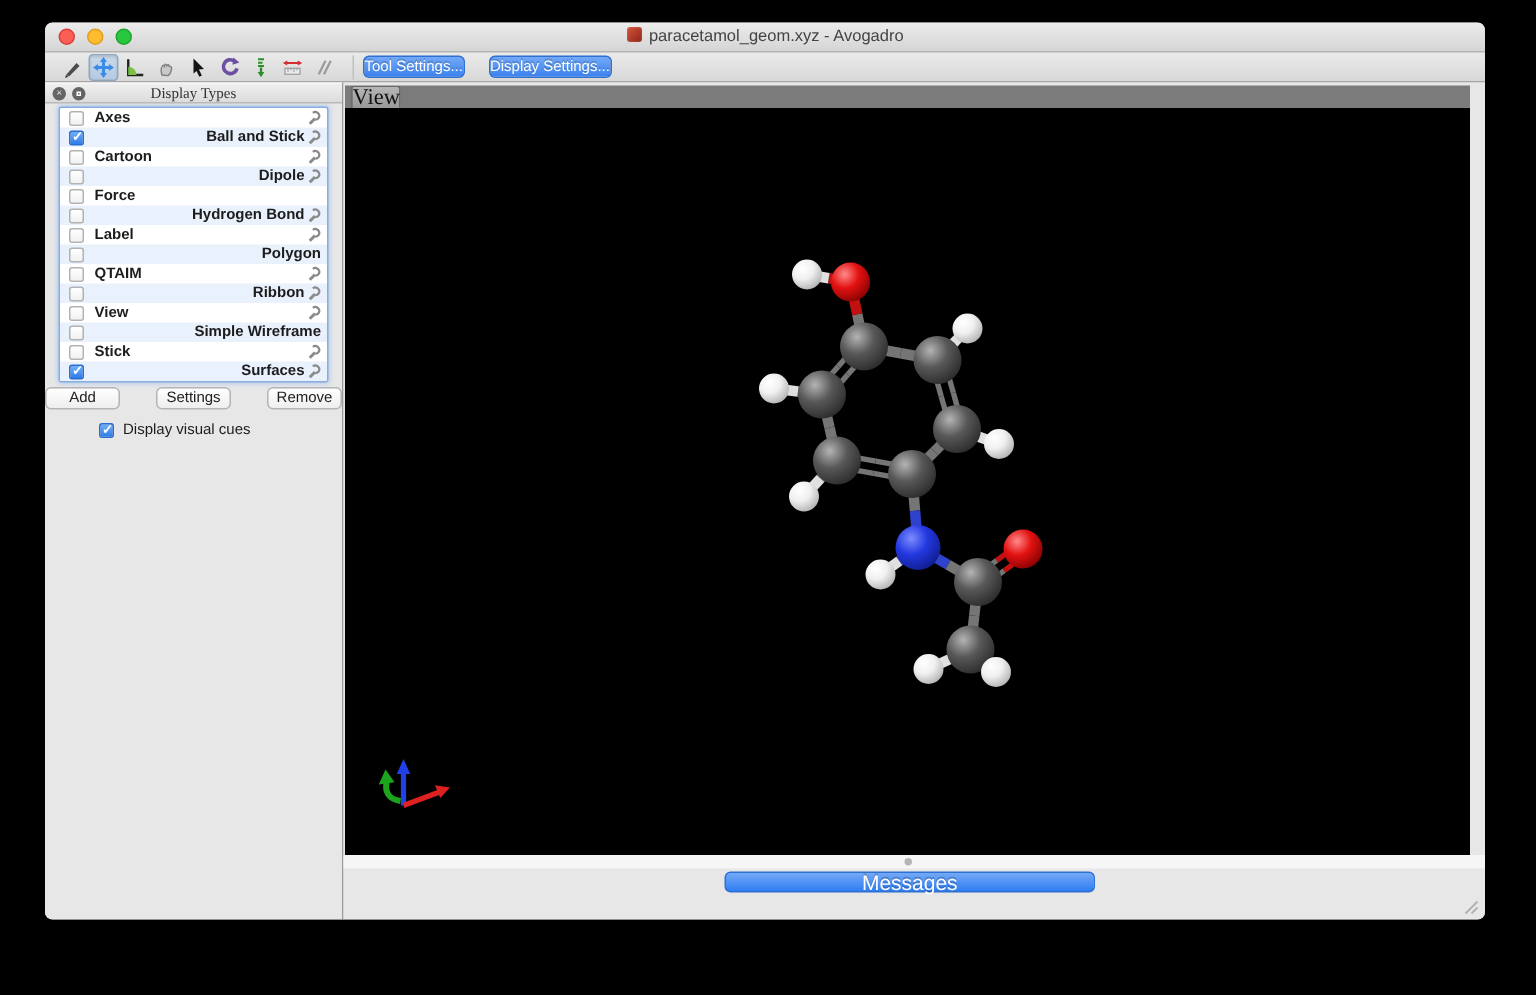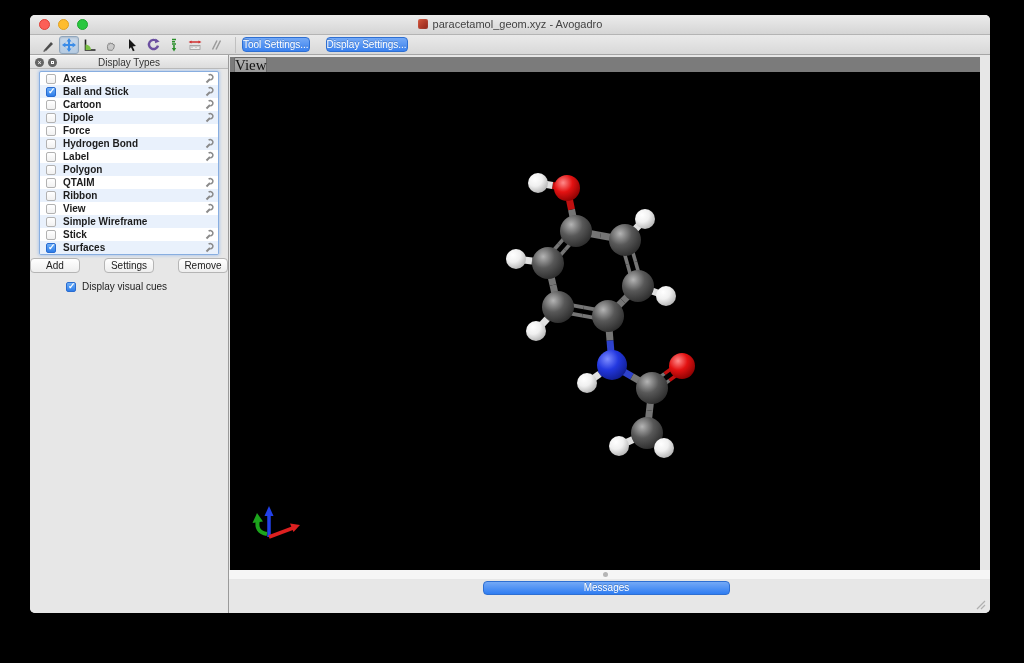--- a/index.html
+++ b/index.html
@@ -35,31 +35,31 @@
     background:linear-gradient(#74a9f6,#3b82ef); border:1px solid #2e6fd2;
     color:#fff; font-size:10px; line-height:13px; text-shadow:0 -1px 0 #0003; }
 
   
   .content { flex:1; display:flex; min-height:0; }
 
   
   .dock { width:199px; flex:0 0 199px; background:#e7e7e7; border-right:1px solid #9a9a9a; }
   .panel-header { height:14px; background:linear-gradient(#efefef,#dcdcdc);
     border-top:1px solid #f6f6f6; border-bottom:1px solid #b9b9b9;
-    position:relative; text-align:center; font-size:10px; color:#333; line-height:13px; }
+    position:relative; text-align:center; font-size:10px; color:#333; line-height:13px;font-family:Liberation Serif, serif; }
   .ph-btns { position:absolute; left:5px; top:2px; display:flex; gap:4px; }
   .ph-btn { width:9px; height:9px; border-radius:50%; background:#646464;
     color:#fff; font-size:7px; line-height:9px; text-align:center; }
   .ph-btn .sq { display:block; width:3px; height:3px; border:1px solid #fff; margin:2.5px auto; }
 
   .dlist { margin:2px 9px 0 9px; height:184px; background:#fff;
     border:1px solid #88aee0; border-radius:2px; box-shadow:0 0 3px 1px #6ea4ef66;
     overflow:hidden; }
   .drow { height:13px; display:flex; align-items:center; padding:0 4px 0 6px; }
-  .drow.alt { background:#e9f1fc; }
+  .drow.alt { background:#e9f1fc;text-align:right; }
   .drow .lbl { font-size:10px; color:#1c1c1c; margin-left:7px; flex:1;font-weight:bold; }
   .cbox { width:10px; height:10px; border:1px solid #b2b2b2; border-radius:2px;
     background:linear-gradient(#fff,#f1f1f1); position:relative; flex:0 0 10px; }
   .cbox.on { background:linear-gradient(#6fb0f8,#2e7de9); border-color:#2a6cd0; }
   .cbox.on::after { content:"\2713"; position:absolute; left:1px; top:-2px;
     color:#fff; font-size:9px; font-weight:bold; }
 
   .btnrow { margin-top:3px; display:flex; justify-content:center; gap:24px; }
   .macbtn { width:53px; height:15px; border-radius:4px; background:linear-gradient(#ffffff,#eeeeee);
     border:1px solid #b5b5b5; font-size:10px; color:#222; line-height:13px; text-align:center; }
@@ -73,21 +73,21 @@
   .tab { position:absolute; left:4px; top:0; width:33px; height:15px;
     background:linear-gradient(#b6b6b6,#989898); border:1px solid #6a6a6a; border-bottom:none;
     font-size:15px; color:#111; text-align:center; line-height:14px; border-radius:2px 2px 0 0;font-family:Liberation Serif, serif; }
   .viewport { position:absolute; left:1px; top:17px; width:750px; height:498px; background:#000; }
   .viewport svg { display:block; width:750px; height:498px; }
   .splitstrip { position:absolute; left:0; top:515px; width:100%; height:9px; background:#f6f6f6; }
   .splitdot { position:absolute; left:374px; top:517px; width:5px; height:5px;
     border-radius:50%; background:#b5b5b5; }
   .messagesbtn { position:absolute; left:254px; top:526px; width:247px; height:14px;
     border-radius:4px; background:linear-gradient(#74a9f6,#2f7df2); border:1px solid #2e6fd2;
-    color:#fff; font-size:10px; line-height:12px; text-align:center; text-shadow:0 -1px 0 #0003; }
+    color:#fff; font-size:14px; line-height:12px; text-align:center; text-shadow:0 -1px 0 #0003; }
   .grip { position:absolute; right:4px; bottom:3px; }
 </style>
 </head>
 <body>
 
 <div class="window">
 
   <div class="titlebar">
     <div class="lights">
       <div class="light red"></div>

